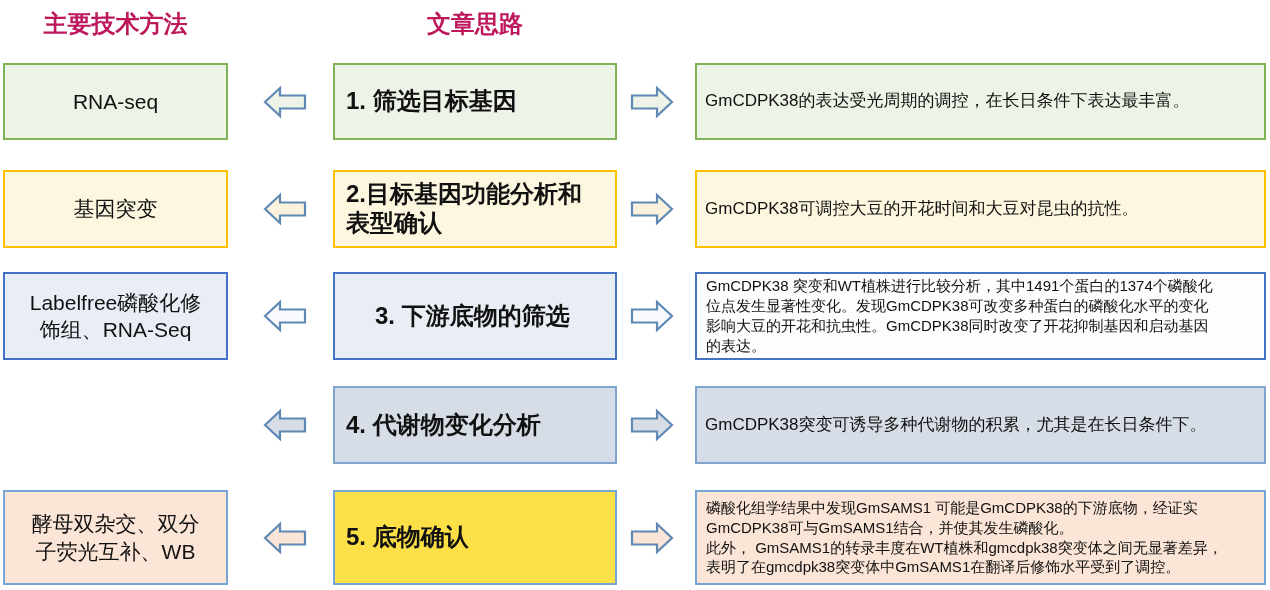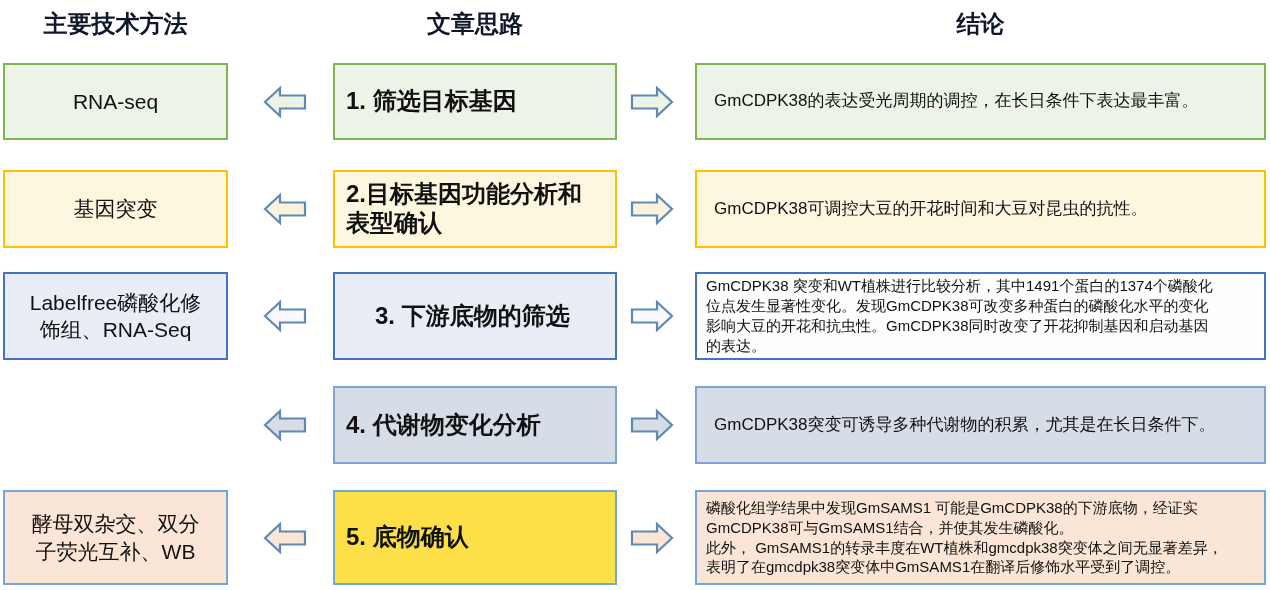--- a/index.html
+++ b/index.html
@@ -1,53 +1,52 @@
 <!DOCTYPE html>
 <html><head>
 <meta charset="utf-8">
 <style>
   html,body{margin:0;padding:0;background:#ffffff;}
   body{font-family:"Liberation Sans","DejaVu Sans",sans-serif;color:#111;}
   .canvas{position:relative;width:1270px;height:590px;background:#fff;overflow:hidden;}
 
-  .col-header{position:absolute;top:8px;font-size:24px;font-weight:bold;text-align:center;color:#0f172a;}
+  .col-header{position:absolute;top:8px;font-size:24px;font-weight:bold;text-align:center;color:#be185d;}
   .hdr-methods{left:0;width:231px;}
   .hdr-flow{left:333px;width:284px;}
   .hdr-conclusion{left:695px;width:571px;}
 
   .row{position:absolute;left:0;width:1270px;}
   .row1{top:63px;height:77px;}
   .row2{top:170px;height:78px;}
   .row3{top:272px;height:88px;}
   .row4{top:386px;height:78px;}
   .row5{top:490px;height:95px;}
 
   .box{position:absolute;top:0;bottom:0;box-sizing:border-box;border:2px solid #888;
        display:flex;align-items:center;white-space:pre-line;background:#fff;}
   .method{left:3px;width:225px;justify-content:center;text-align:center;
           font-size:21px;padding:4px 8px;line-height:1.3;}
   .step{left:333px;width:284px;font-size:24px;font-weight:bold;
         padding:0 11px;line-height:1.2;text-align:left;}
-  .conclusion{left:695px;width:571px;font-size:17px;padding:4px 17px;
+  .conclusion{left:695px;width:571px;font-size:17px;padding:4px 8px;
               line-height:1.35;text-align:left;}
   .conclusion.small{font-size:15px;line-height:1.32;padding:16px 9px;}
 
   .arrow{position:absolute;top:50%;transform:translateY(-50%);width:44px;height:34px;}
   .arrow-left{left:263px;}
   .arrow-right{left:630px;}
   .arrow path{stroke-width:2.2;stroke-linejoin:miter;}
 </style>
 </head>
 <body>
 
 <div class="canvas">
 
   <div class="col-header hdr-methods">主要技术方法</div>
   <div class="col-header hdr-flow">文章思路</div>
-  <div class="col-header hdr-conclusion">结论</div>
 
   <div class="row row1">
     <div class="box method" style="border-color: rgb(126, 179, 86); background: rgb(237, 243, 230);">RNA-seq</div>
     <svg class="arrow arrow-left" viewBox="0 0 44 34">
         <path d="M2 17 L17 3 L17 10.5 L42 10.5 L42 23.5 L17 23.5 L17 31 Z" style="fill: rgb(237, 243, 230); stroke: rgb(94, 137, 180);"></path>
       </svg>
     <div class="box step" style="border-color: rgb(126, 179, 86); background: rgb(237, 243, 230);">1. 筛选目标基因</div>
     <svg class="arrow arrow-right" viewBox="0 0 44 34">
         <path d="M42 17 L27 3 L27 10.5 L2 10.5 L2 23.5 L27 23.5 L27 31 Z" style="fill: rgb(237, 243, 230); stroke: rgb(94, 137, 180);"></path>
       </svg>

